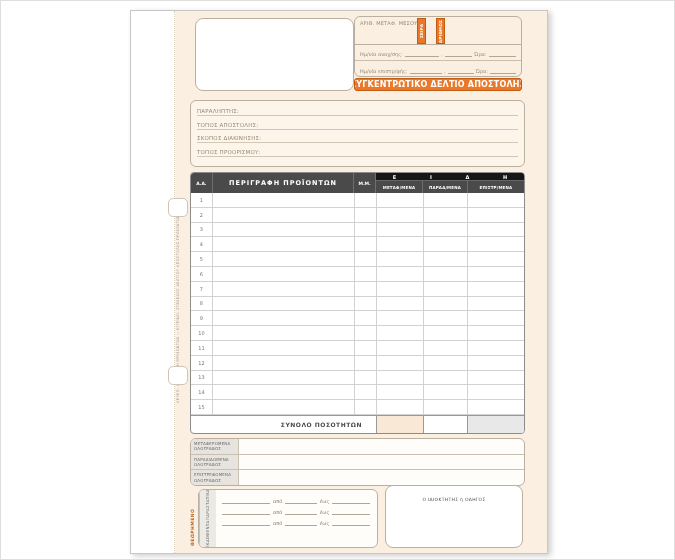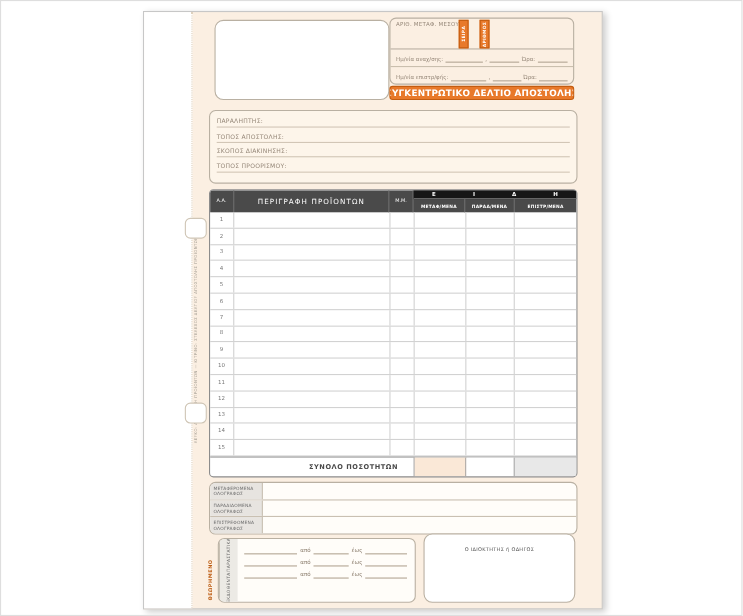--- a/index.html
+++ b/index.html
@@ -51,21 +51,21 @@
   .recipient{position:absolute;left:59px;top:89px;width:335px;height:67px;
     border:1px solid #b9b0a2;border-radius:6px;background:#fdf5ea;padding-top:2px;}
   .rrow{height:13.4px;margin:0 6px;border-bottom:1px solid #d2c6b6;display:flex;align-items:flex-end;}
   .rlabel{font-size:5.5px;color:#97897a;letter-spacing:.2px;padding-bottom:1px;}
 
   
   .ptable{position:absolute;left:59px;top:161px;width:335px;height:262px;
     border:1px solid #8c8c8c;border-radius:4px;background:#fff;overflow:hidden;
     display:flex;flex-direction:column;}
   .thead{display:flex;height:20px;background:var(--header-bg,#4a4a4a);color:#fff;flex:0 0 auto;}
-  .th{display:flex;align-items:center;justify-content:center;font-weight:normal;}
+  .th{display:flex;align-items:center;justify-content:center;font-weight:bold;}
   .th.aa{width:22px;font-size:4.5px;border-right:1px solid #6e6e6e;}
   .th.desc{width:143px;font-size:6.5px;letter-spacing:1px;border-right:1px solid #6e6e6e;}
   .th.mm{width:22px;font-size:4.5px;border-right:1px solid #6e6e6e;}
   .qty-group{width:148px;display:flex;flex-direction:column;}
   .eidi{height:8px;background:var(--strip-bg,#161616);display:flex;justify-content:space-around;
     align-items:center;font-size:5px;font-weight:bold;border-bottom:1px solid #666;}
   .qty-labels{flex:1;display:flex;}
   .qty-labels .ql{display:flex;align-items:center;justify-content:center;font-size:4px;font-weight:bold;letter-spacing:.2px;}
   .qty-labels .ql:not(:last-child){border-right:1px solid #6e6e6e;}
   .tbody{flex:1;display:flex;flex-direction:column;}

